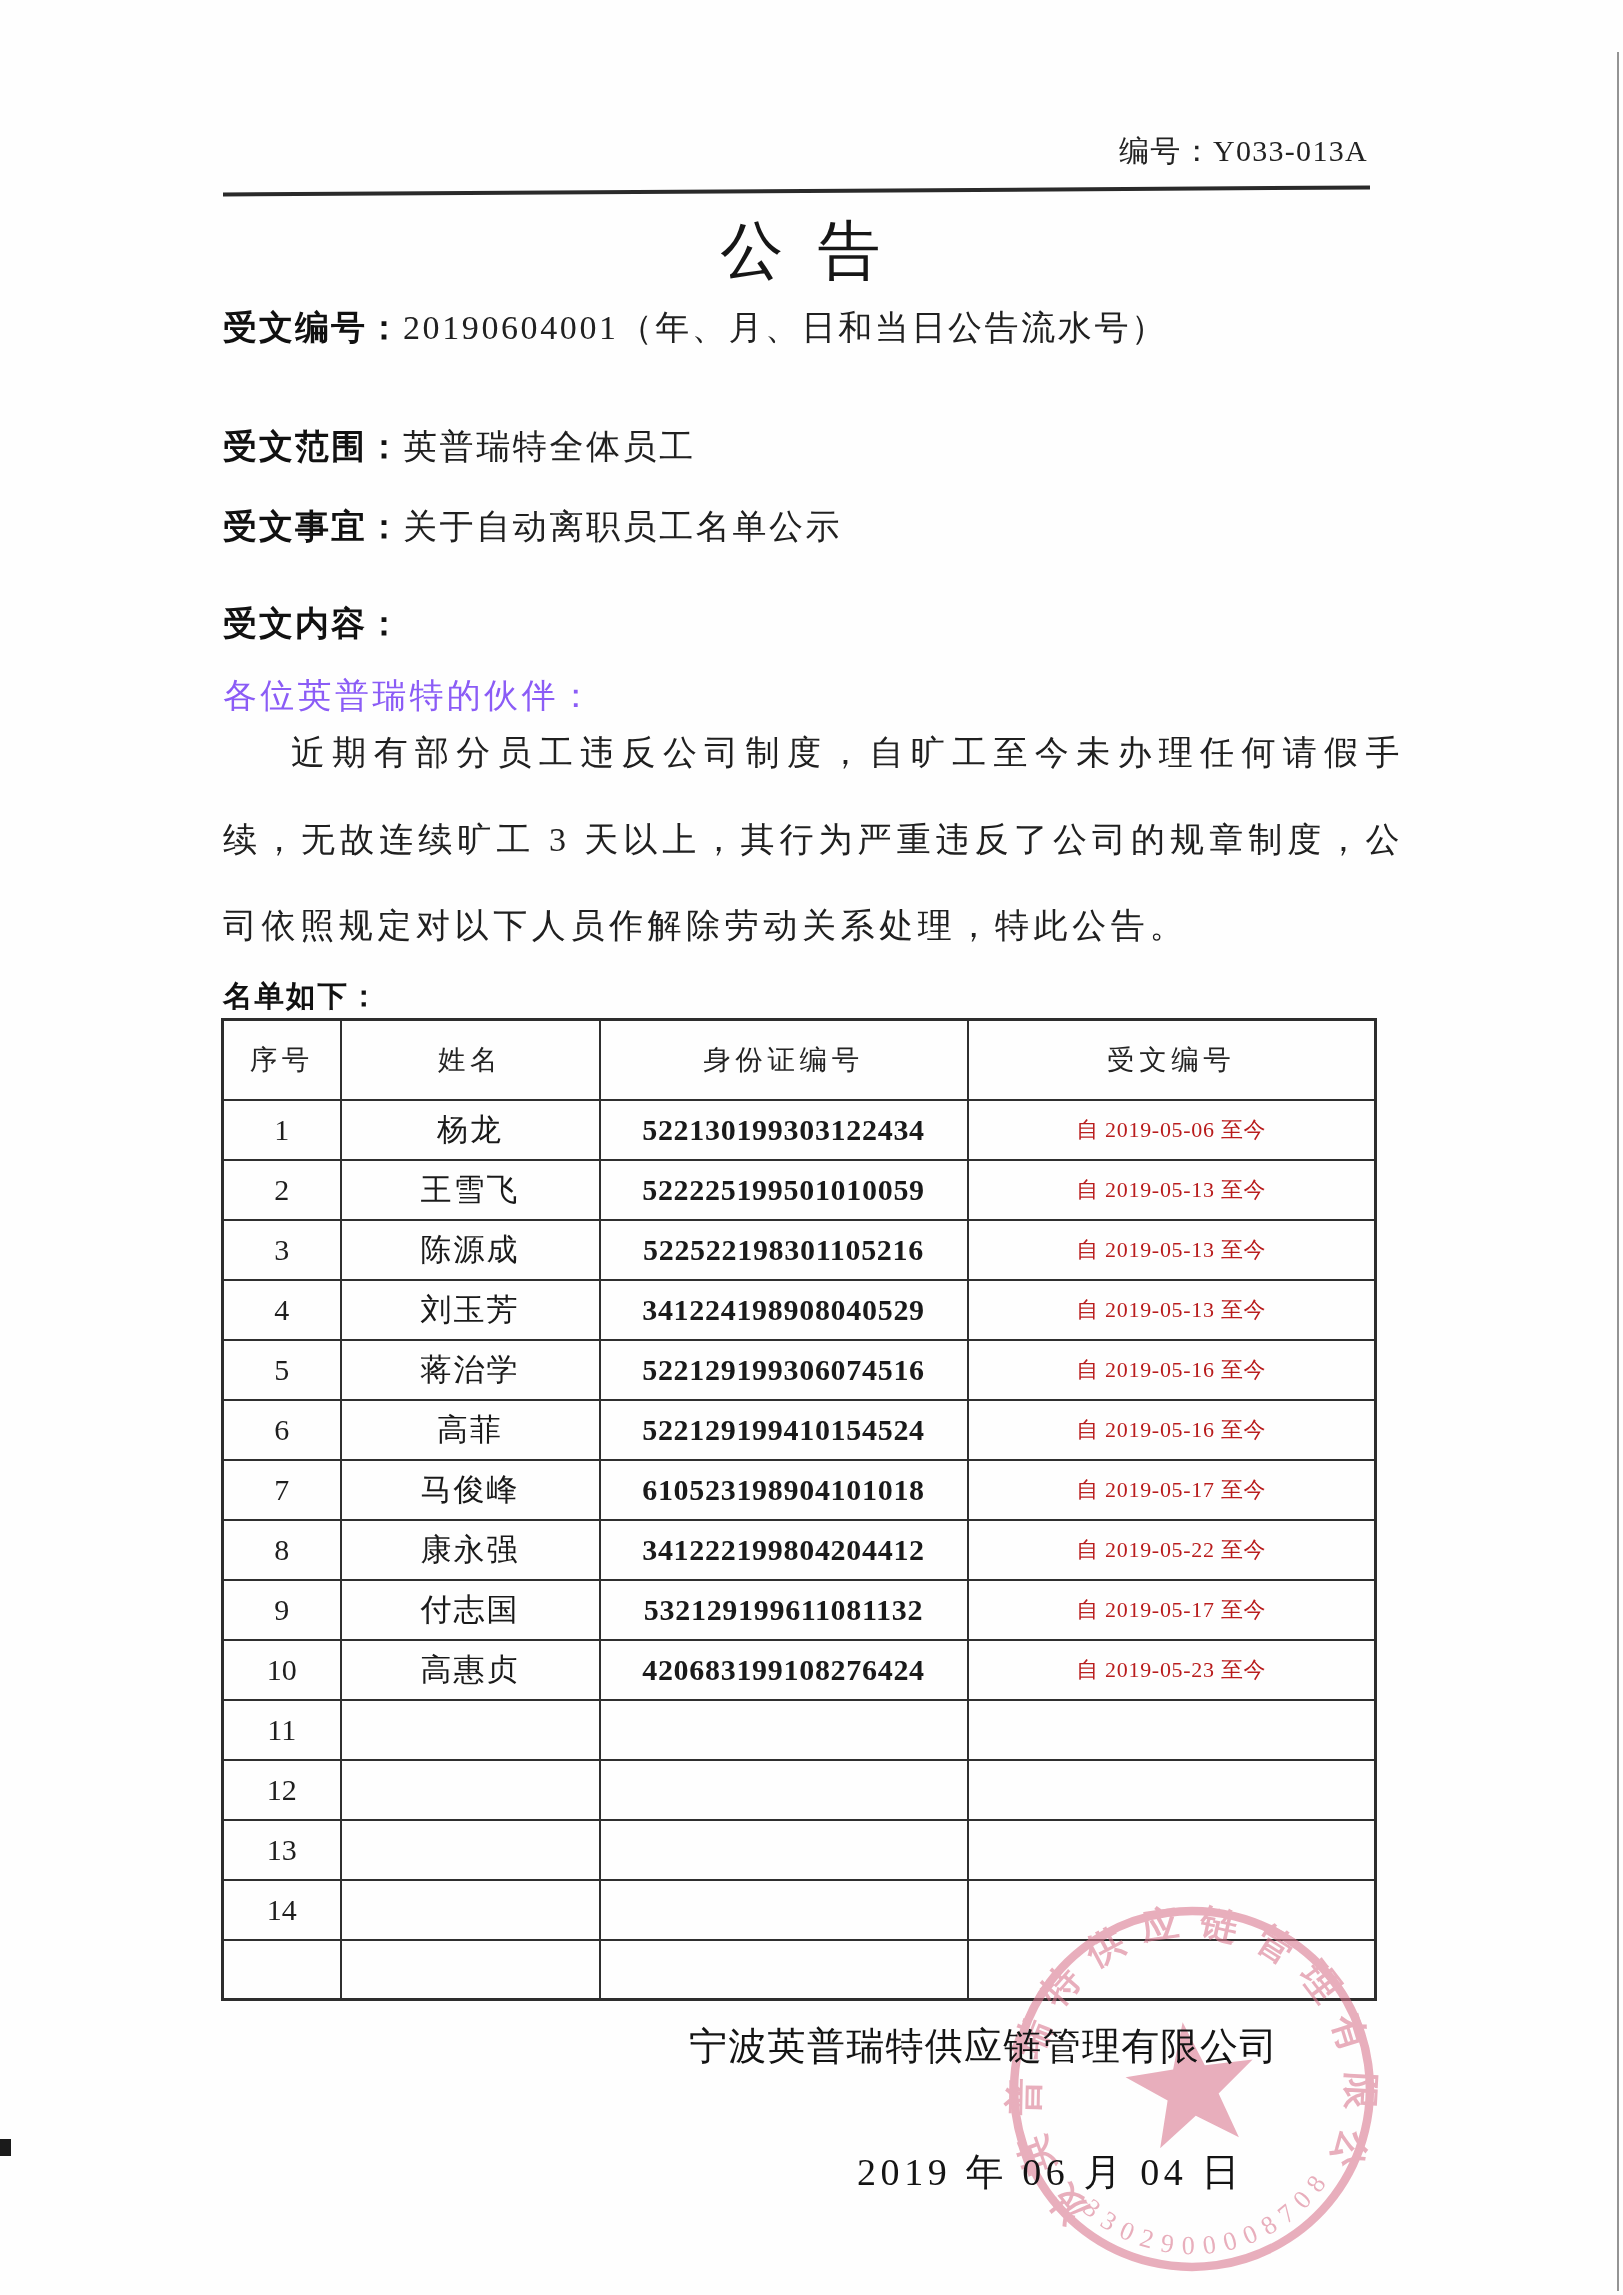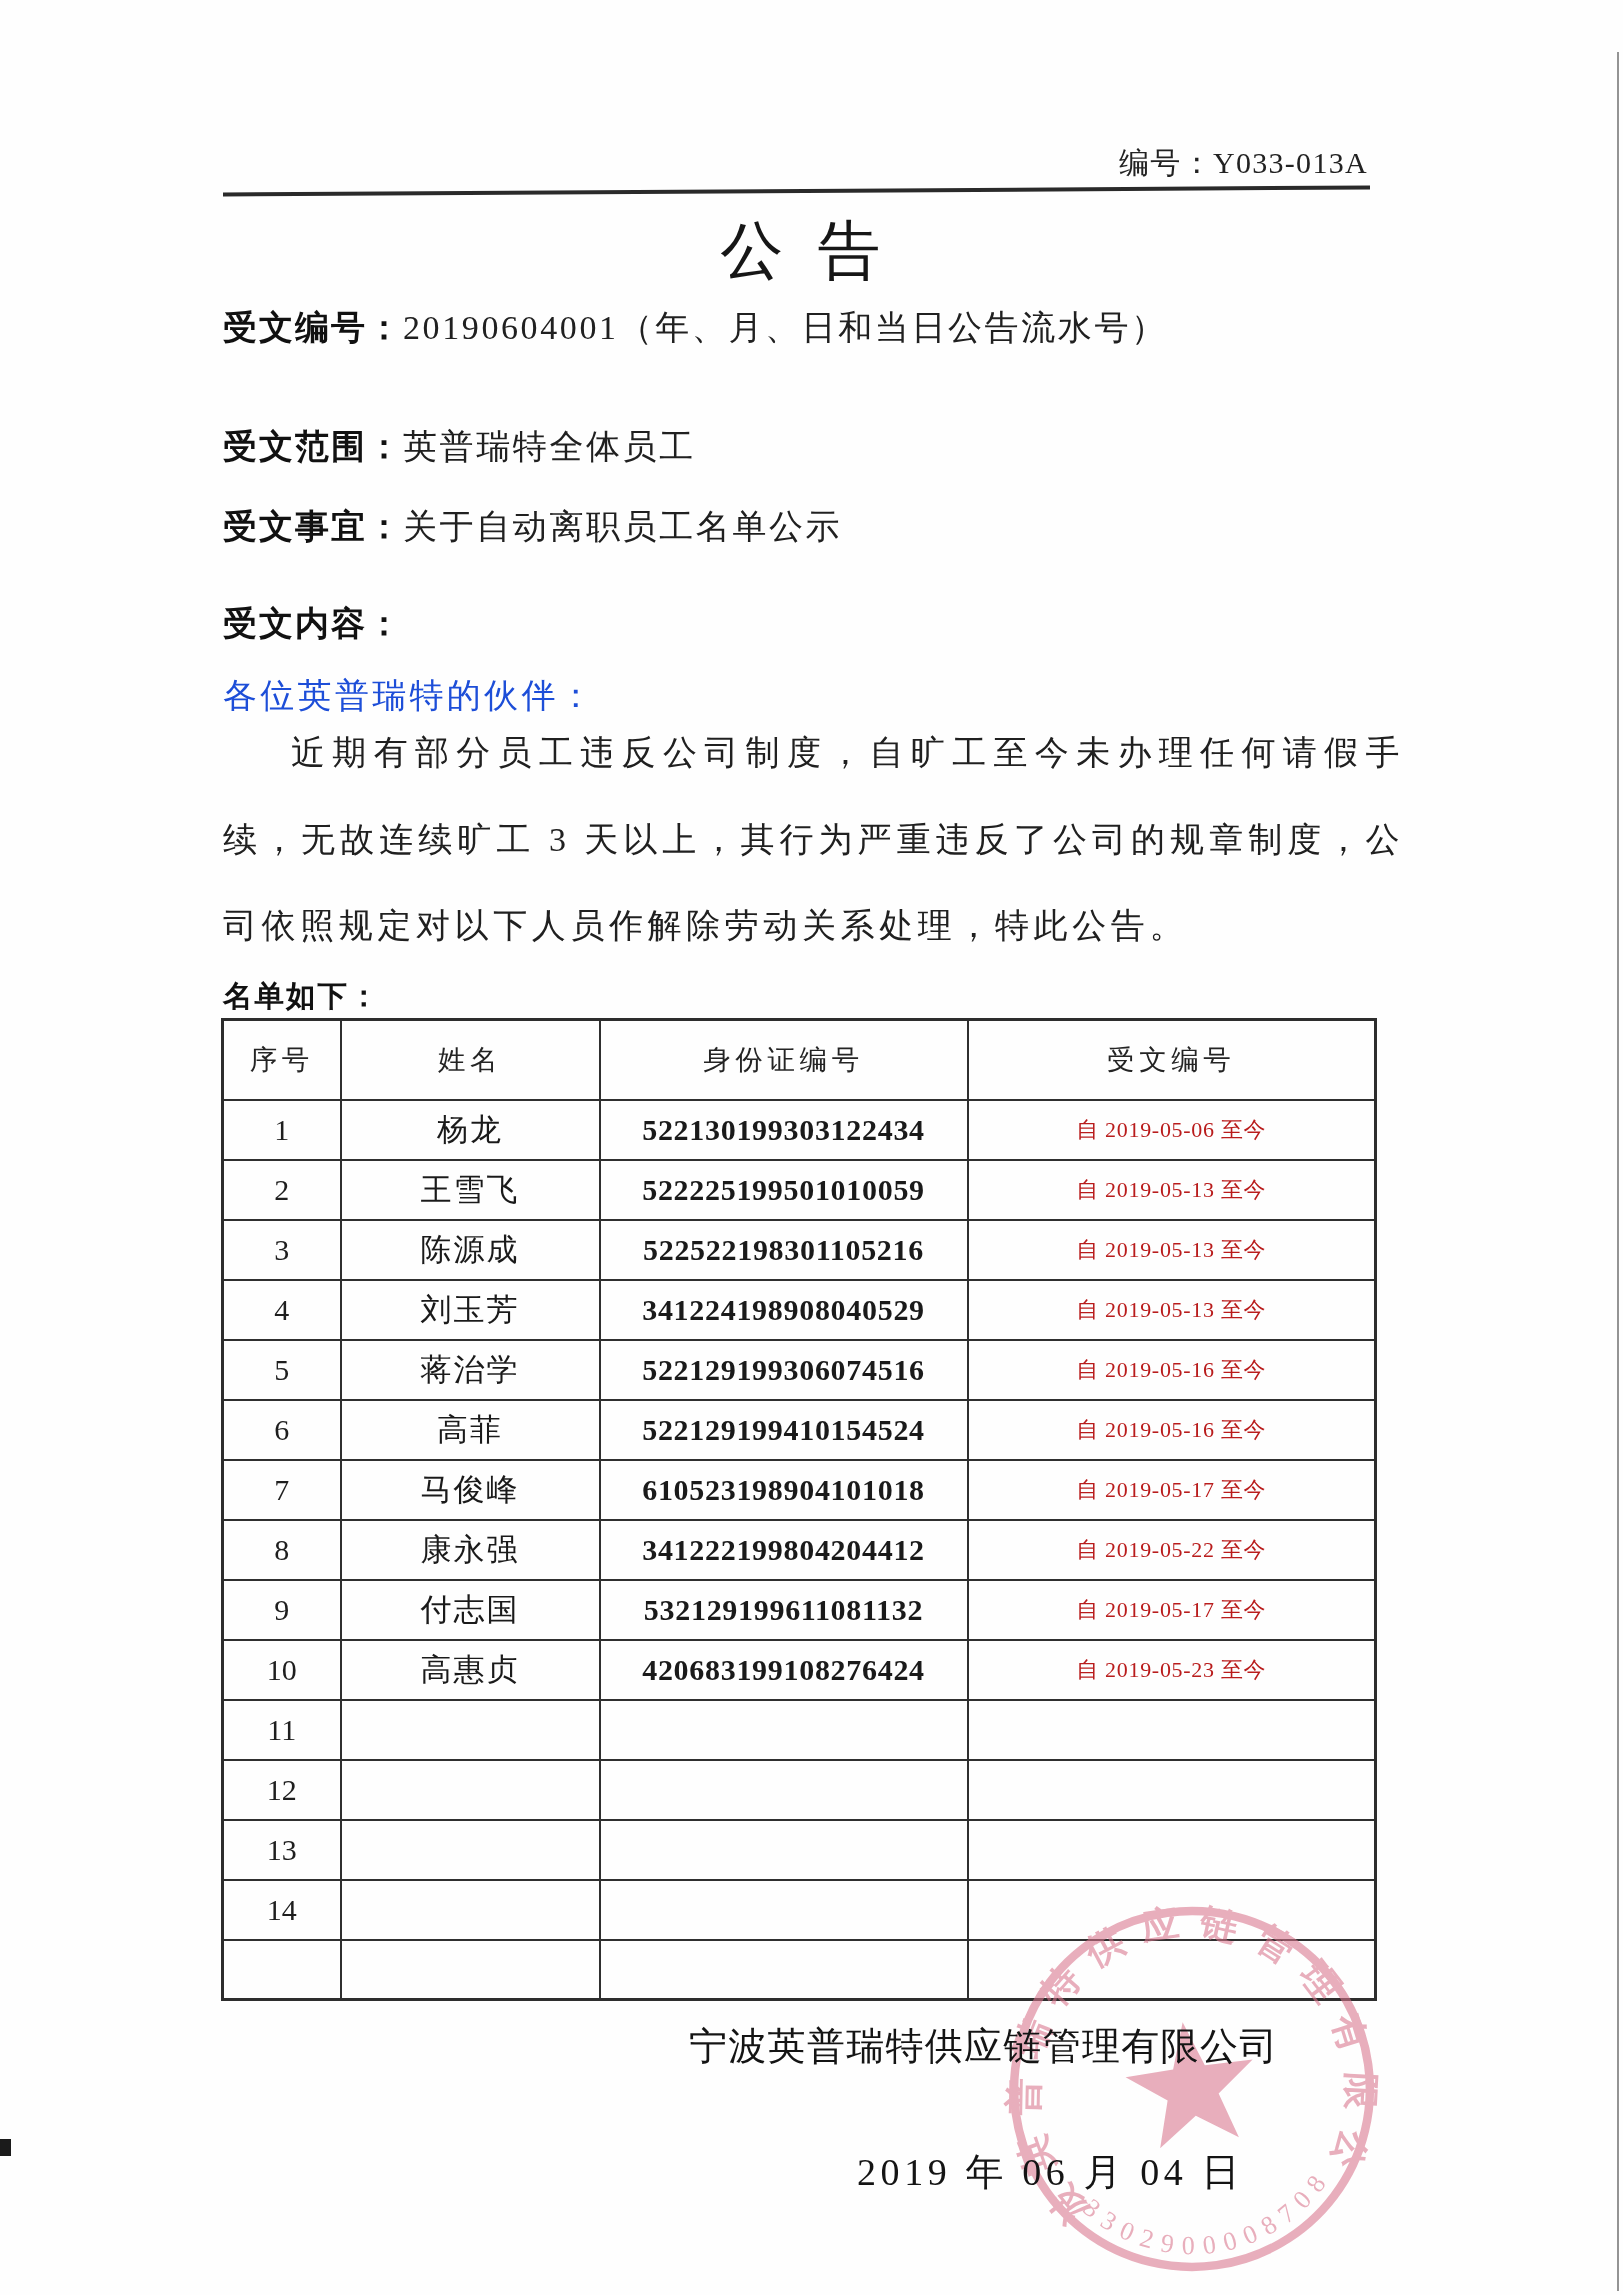--- a/index.html
+++ b/index.html
@@ -8,21 +8,21 @@
     background: #ffffff;
     font-family: "Liberation Serif", "DejaVu Serif", serif;
     color: #1c1c1c;
     position: relative;
     overflow: hidden;
   }
   .page { position: absolute; inset: 0; background: #fefefe; }
 
   
   .doc-no {
-    position: absolute; top: 143px; right: 255px;
+    position: absolute; top: 131px; right: 255px;
     font-size: 30px; letter-spacing: 1.3px; color: #222;
     white-space: nowrap;
   }
   .title-rule {
     position: absolute; top: 189px; left: 223px; width: 1147px; height: 3.9px;
     background: #2a2a2a; transform: rotate(-0.35deg);
   }
   .doc-title {
     position: absolute; top: 208px; left: 0; width: 1610px;
     text-align: center;
@@ -38,21 +38,21 @@
   .field-label { font-weight: bold; letter-spacing: 2px; color: #111; }
   .field-value { letter-spacing: 2.6px; color: #202020; }
   .fr0 { top: 305px; }
   .fr1 { top: 424px; }
   .fr2 { top: 504px; }
   .fr3 { top: 601px; }
 
   
   .salutation {
     position: absolute; left: 223px; top: 673px;
-    font-size: 34px; letter-spacing: 3.3px; color: #1d4ed8;
+    font-size: 34px; letter-spacing: 3.3px; color: #8b5cf6;
   }
   .para-line {
     position: absolute; left: 223px; width: 1181px;
     font-size: 34px; letter-spacing: 4.6px; color: #202020;
   }
   .para-just { text-align: justify; text-align-last: justify; }
   .pl0 { top: 730px; text-indent: 2em; }
   .pl1 { top: 817px; }
   .pl2 { top: 903px; }
   .list-label {

